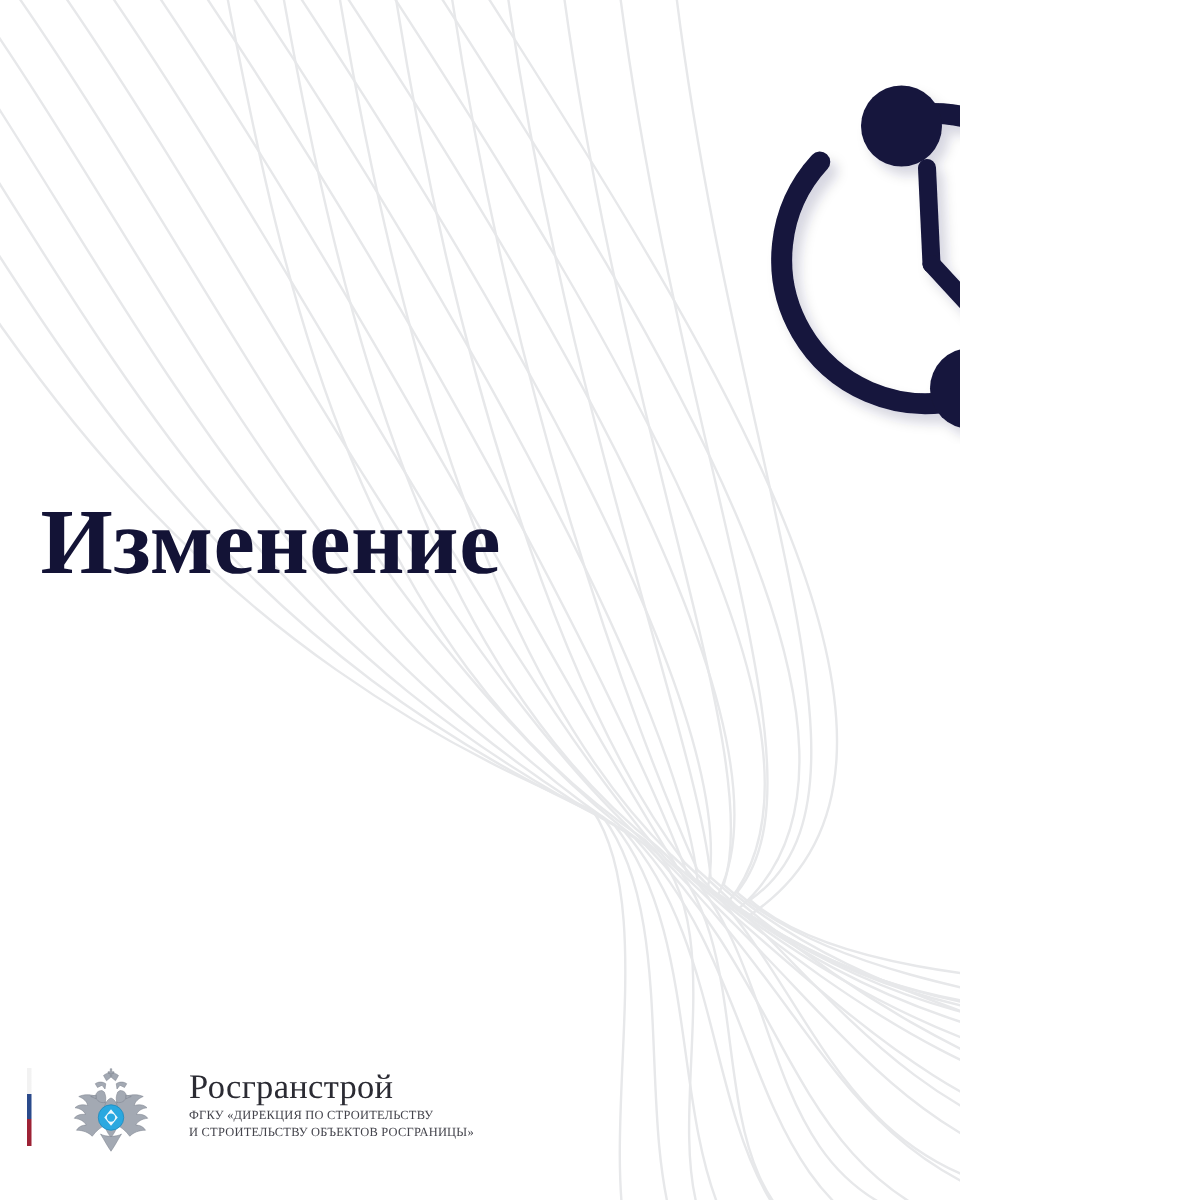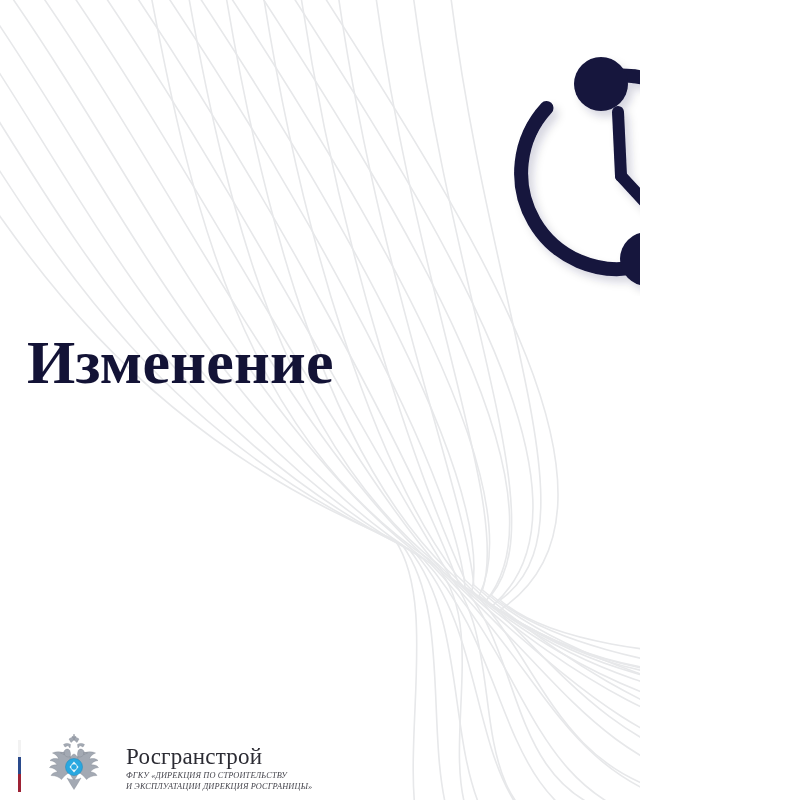--- a/index.html
+++ b/index.html
@@ -52,21 +52,21 @@
     letter-spacing: 0.3px;
     white-space: nowrap;
   }
 
   
   #logo-lockup {
     position: absolute;
     left: 18px;
     top: 712px;
     display: flex;
-    align-items: flex-end;
+    align-items: flex-start;
     height: 80px;
     gap: 20px;
   }
   #tricolor-bar {
     width: 3px;
     height: 52px;
     margin-right: 7px;
     background: linear-gradient(to bottom,
                  #f2f2f2 0%,  #f2f2f2 33%,
                  #2a4a8b 33%, #2a4a8b 66%,
@@ -93,21 +93,21 @@
   }
   #logo-sub {
     margin-top: 2px;
     color: #44444c;
     font-family: "Liberation Serif", "DejaVu Serif", serif;
     font-size: 8.3px;
     line-height: 10.5px;
     letter-spacing: 0.15px;
     white-space: nowrap;
   }
-  #logo-sub span { display: block; font-style: italic; }
+  #logo-sub span { display: block; }
 </style>
 </head>
 <body>
 
 <div id="poster">
 
   <svg id="bg-waves" viewBox="0 0 800 800" aria-hidden="true">
     <g id="wave-group" fill="none" stroke="#e7e8ea" stroke-width="1.6" stroke-linecap="round">
         <path d="M -150.0 -10.0 C -30.0 150.0 60.0 400.0 395.0 540.0 C 455.0 630.0 360.0 860.0 470.0 900.0"></path>
         <path d="M -118.7 -10.0 C 4.0 156.0 99.3 407.3 402.0 544.7 C 470.0 636.7 393.3 845.3 507.3 884.7"></path>
@@ -202,19 +202,19 @@
 
       <circle cx="52" cy="66" r="17" fill="#2aa8e0" stroke="#1b87bb" stroke-width="1"></circle>
       <path d="M52 55 L61 66 L52 77 L43 66 Z" fill="#ffffff" opacity="0.92"></path>
       <circle cx="52" cy="66" r="5.5" fill="#2aa8e0"></circle>
     </svg>
 
     <div id="logo-text">
       <div id="logo-word">Росгранстрой</div>
       <div id="logo-sub">
         <span>ФГКУ «ДИРЕКЦИЯ ПО СТРОИТЕЛЬСТВУ</span>
-        <span>И ЭКСПЛУАТАЦИИ ДИРЕКЦИЯ РОСГРАНИЦЫ»</span>
+        <span>И СТРОИТЕЛЬСТВУ ОБЪЕКТОВ РОСГРАНИЦЫ»</span>
       </div>
     </div>
 
   </div>
 
 </div>
 
 </body></html>

